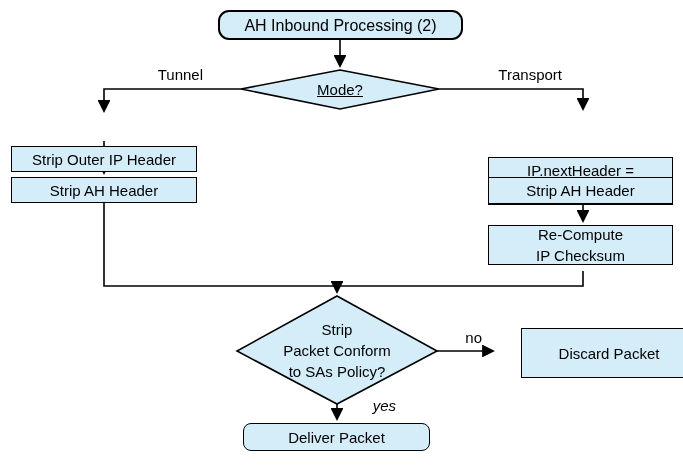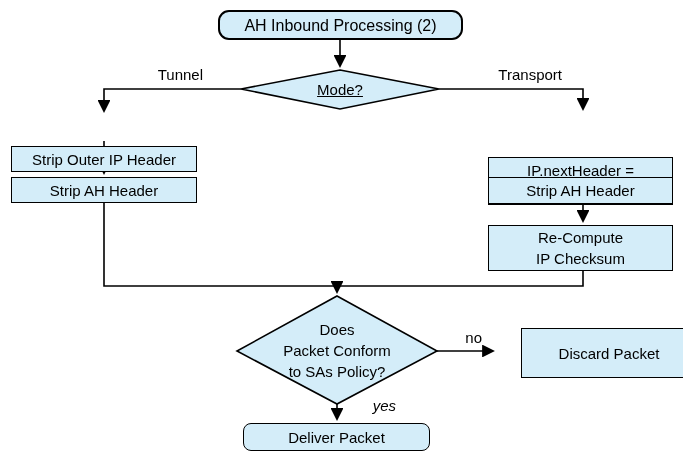--- a/index.html
+++ b/index.html
@@ -113,30 +113,30 @@
 
   <div class="node" style="left:11px; top:115px; width:186px; height:26px;margin-top:31px;">Strip Outer IP Header</div>
 
   <div class="node" style="left:11px; top:177px; width:186px; height:26px;">Strip AH Header</div>
 
   <div class="node" style="left:488px; top:113px; width:185px; height:48px;margin-top:44px;">IP.nextHeader =
 AH.nextHeader</div>
 
   <div class="node" style="left:488px; top:177px; width:185px; height:27px;">Strip AH Header</div>
 
-  <div class="node" style="left:488px; top:225px; width:185px; height:46px;">Re-Compute
+  <div class="node" style="left:488px; top:225px; width:185px; height:40px;">Re-Compute
 IP Checksum</div>
 
   <div class="node" style="left:497px; top:328px; width:176px; height:50px;margin-left:24px;">Discard Packet</div>
 
   <div class="node" style="left:243px; top:423px; width:187px; height:28px;border-radius:8px;">Deliver Packet</div>
 
   <div class="dtext" style="left:290px; top:79px; width:100px; height:20px;text-decoration:underline;">Mode?</div>
 
-  <div class="dtext" style="left:257px; top:318px; width:160px; height:64px;">Does
+  <div class="dtext" style="left:257px; top:318px; width:160px; height:64px;">Strip
 Packet Conform
 to SAs Policy?</div>
 
   <div class="edge-label" style="left:127px; top:66px; width:76px;">Tunnel</div>
 
   <div class="edge-label" style="left:474px; top:66px; width:88px;">Transport</div>
 
   <div class="edge-label" style="left:448px; top:329px; width:34px;">no</div>
 
   <div class="edge-label" style="left:356px; top:397px; width:40px;font-style:italic;">yes</div>

